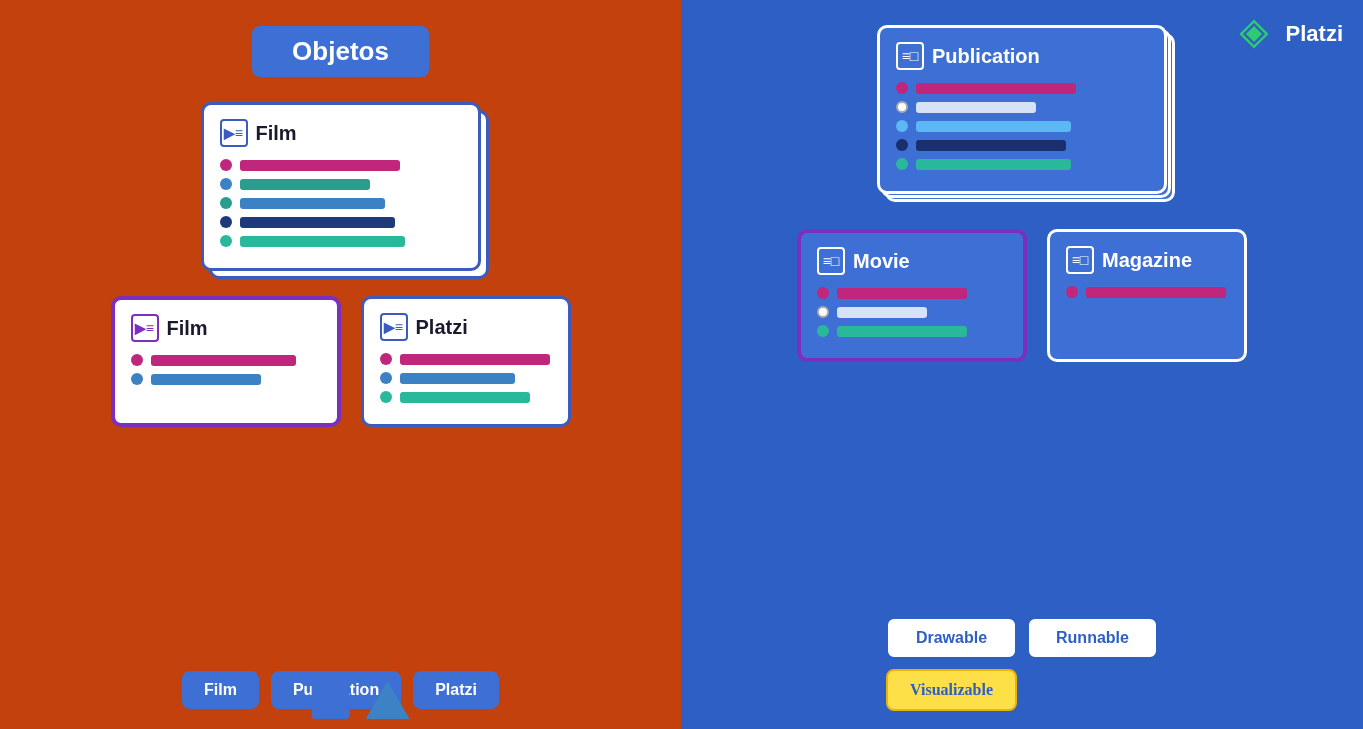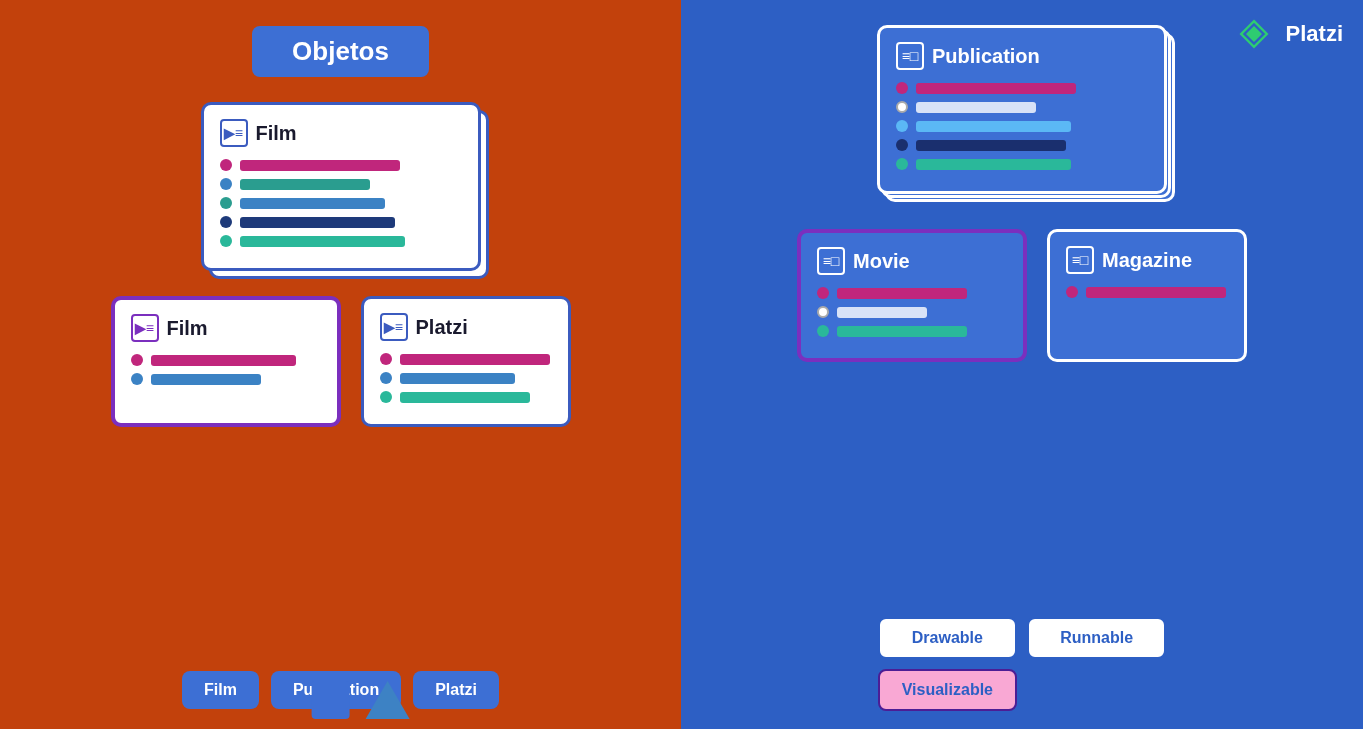--- a/index.html
+++ b/index.html
@@ -393,15 +393,15 @@
       <div class="field-row">
         <div class="dot dot-pink"></div>
         <div class="field-bar bar-pink" style="width:140px;"></div>
       </div>
     </div>
   </div>
 
   <div class="bottom-labels" style="display:grid;grid-template-columns:1fr 1fr;gap:10px;bottom:18px;">
     <div class="label-btn" style="background:white;color:#2d5fc4;border:2px solid #2d5fc4;text-align:center;">Drawable</div>
     <div class="label-btn" style="background:white;color:#2d5fc4;border:2px solid #2d5fc4;text-align:center;">Runnable</div>
-    <div class="label-btn" style="background:#f9a8d4;color:#2d5fc4;border:2px solid #4c1d95;text-align:center;">Visualizable</div>
+    <div class="label-btn" style="background:#fde047;color:#2d5fc4;border:2px solid #eab308;text-align:center;font-family:Liberation Serif, serif;">Visualizable</div>
   </div>
 </div>
 
 </body></html>

